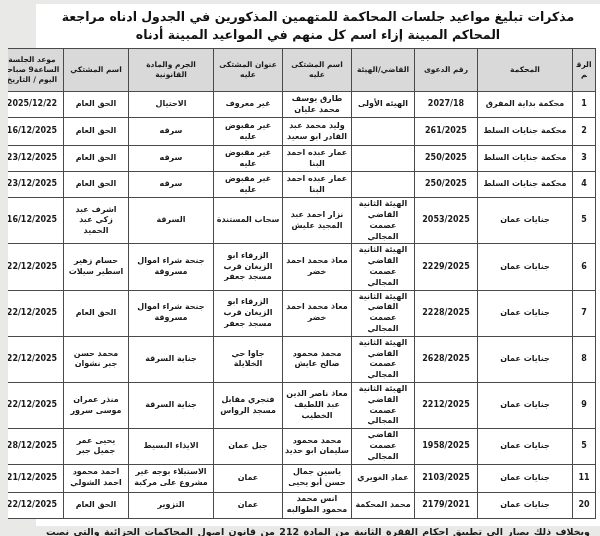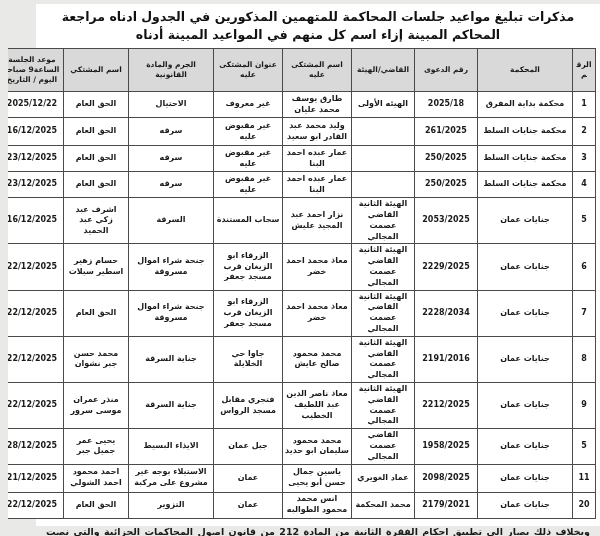--- a/index.html
+++ b/index.html
@@ -97,21 +97,21 @@
           <th>عنوان المشتكى عليه</th>
           <th>الجرم والمادة القانونية</th>
           <th>اسم المشتكي</th>
           <th>موعد الجلسة الساعة9 صباحا اليوم / التاريخ</th>
         </tr>
     </thead>
     <tbody>
         <tr>
           <td>1</td>
           <td>محكمة بداية المفرق</td>
-          <td>2025/18</td>
+          <td>2027/18</td>
           <td>الهيئه الأولى</td>
           <td>طارق يوسف محمد عليان</td>
           <td>غير معروف</td>
           <td>الاحتيال</td>
           <td>الحق العام</td>
           <td>2025/12/22</td>
         </tr>
         <tr>
           <td>2</td>
           <td>محكمة جنايات السلط</td>
@@ -163,32 +163,32 @@
           <td>الهيئة الثانية القاضي عصمت المجالي</td>
           <td>معاذ محمد احمد خضر</td>
           <td>الزرقاء ابو الزيغان قرب مسجد جعفر</td>
           <td>جنحة شراء اموال مسروقة</td>
           <td>حسام زهير اسطير سيلات</td>
           <td>22/12/2025</td>
         </tr>
         <tr>
           <td>7</td>
           <td>جنايات عمان</td>
-          <td>2228/2034</td>
+          <td>2228/2025</td>
           <td>الهيئة الثانية القاضي عصمت المجالي</td>
           <td>معاذ محمد احمد خضر</td>
           <td>الزرقاء ابو الزيغان قرب مسجد جعفر</td>
           <td>جنحة شراء اموال مسروقة</td>
           <td>الحق العام</td>
           <td>22/12/2025</td>
         </tr>
         <tr>
           <td>8</td>
           <td>جنايات عمان</td>
-          <td>2191/2016</td>
+          <td>2628/2025</td>
           <td>الهيئة الثانية القاضي عصمت المجالي</td>
           <td>محمد محمود صالح عايش</td>
           <td>جاوا حي الخلايلة</td>
           <td>جناية السرقة</td>
           <td>محمد حسن جبر نشوان</td>
           <td>22/12/2025</td>
         </tr>
         <tr>
           <td>9</td>
           <td>جنايات عمان</td>
@@ -207,21 +207,21 @@
           <td>القاضي عصمت المجالي</td>
           <td>محمد محمود سليمان ابو حديد</td>
           <td>جبل عمان</td>
           <td>الايذاء البسيط</td>
           <td>يحيى عمر جميل جبر</td>
           <td>28/12/2025</td>
         </tr>
         <tr>
           <td>11</td>
           <td>جنايات عمان</td>
-          <td>2098/2025</td>
+          <td>2103/2025</td>
           <td>عماد الغويري</td>
           <td>ياسين جمال حسن أبو يحيى</td>
           <td>عمان</td>
           <td>الاستيلاء بوجه غير مشروع على مركبة</td>
           <td>احمد محمود احمد الشولي</td>
           <td>21/12/2025</td>
         </tr>
         <tr>
           <td>20</td>
           <td>جنايات عمان</td>

